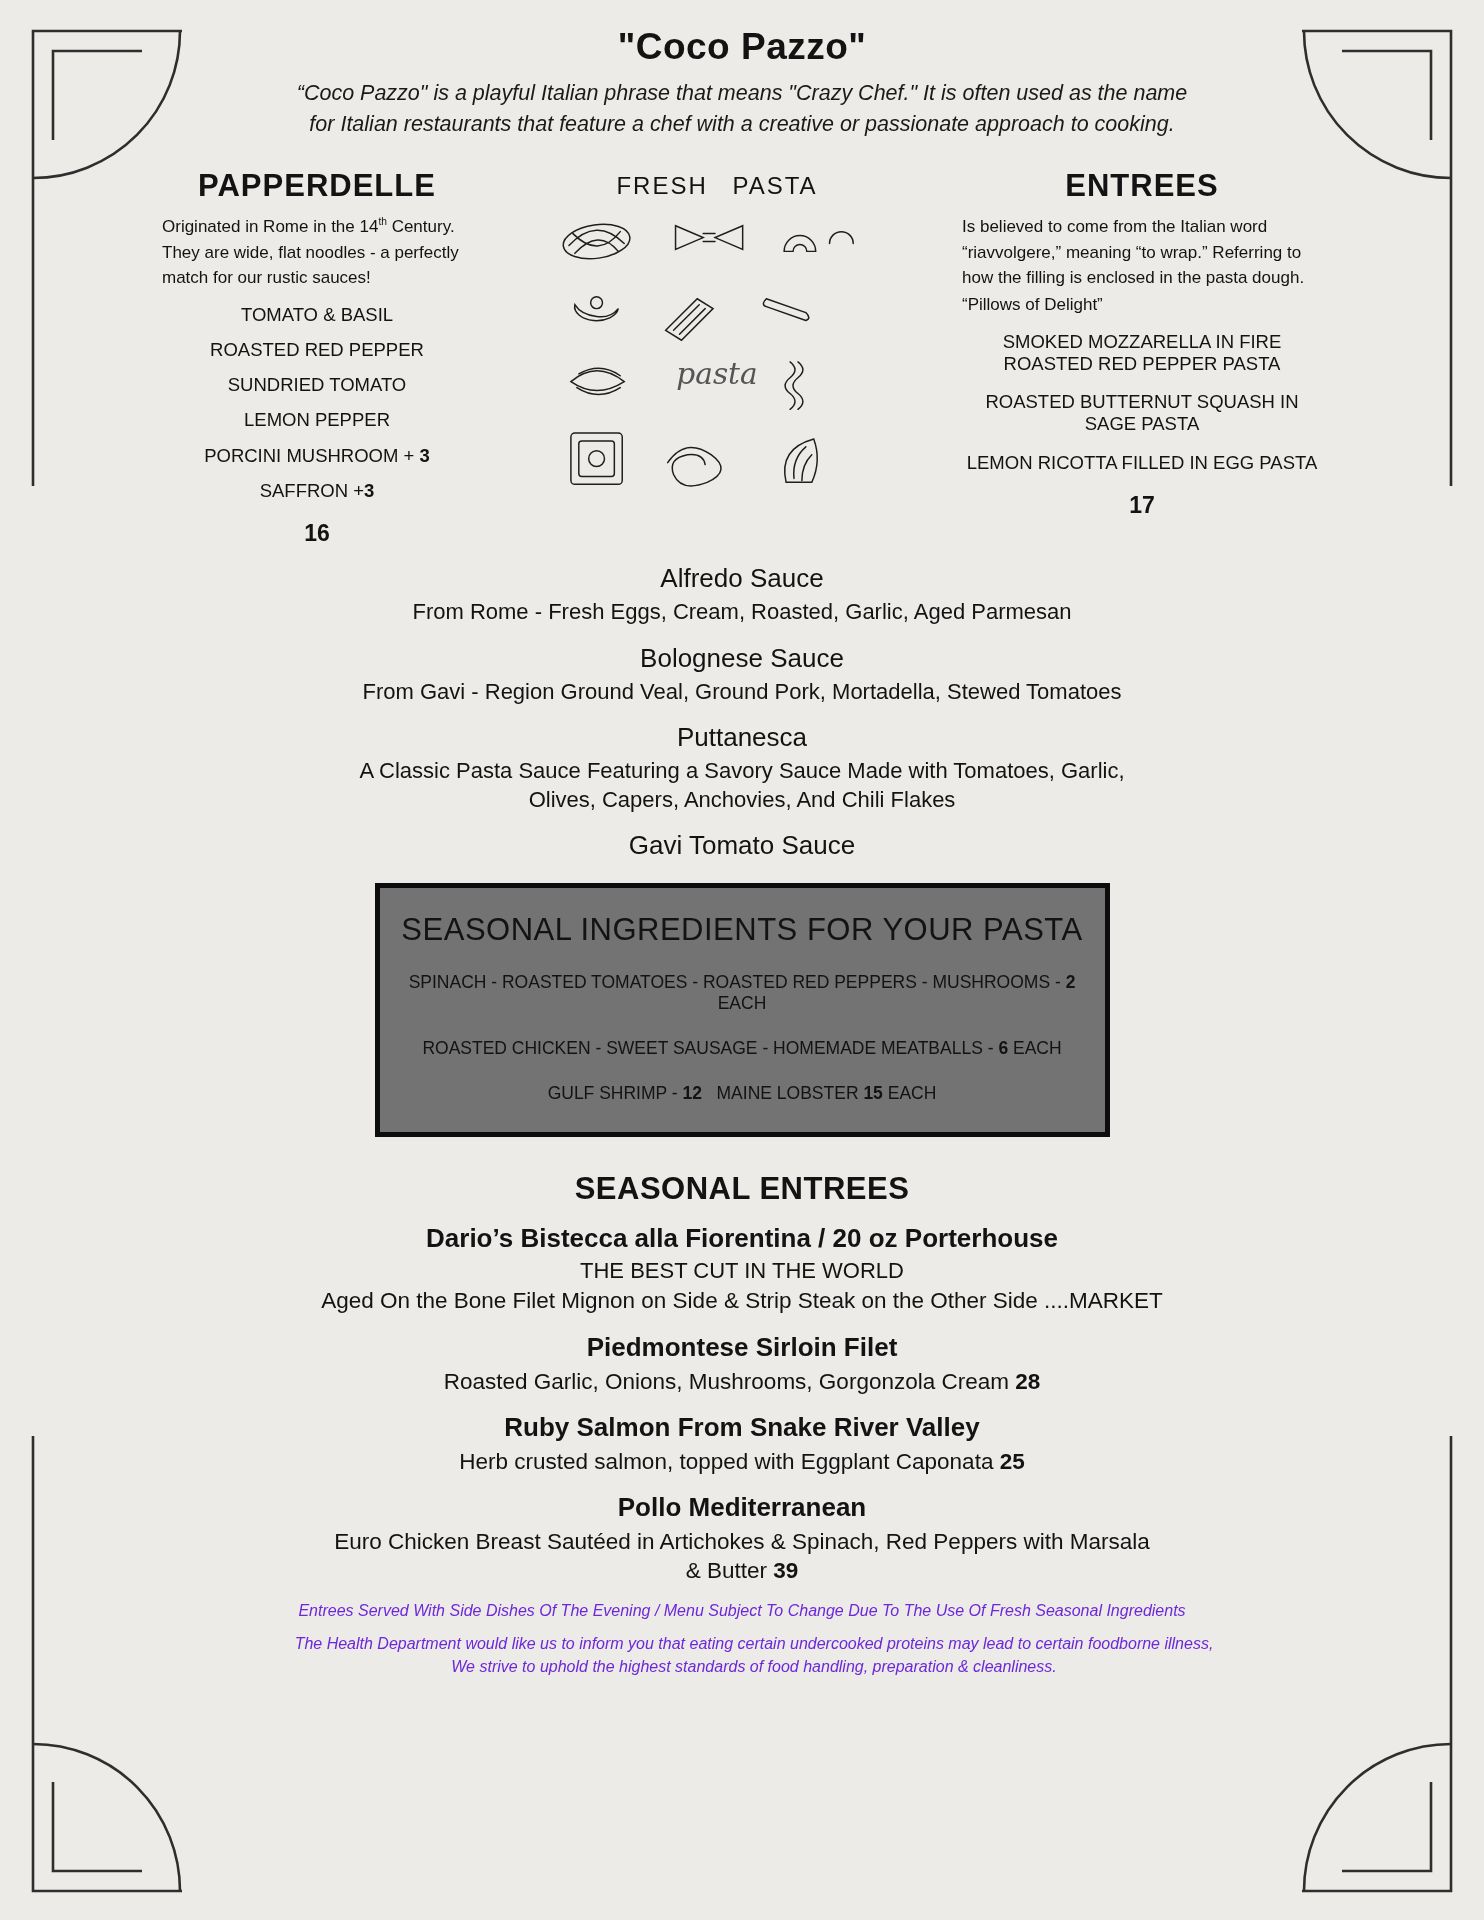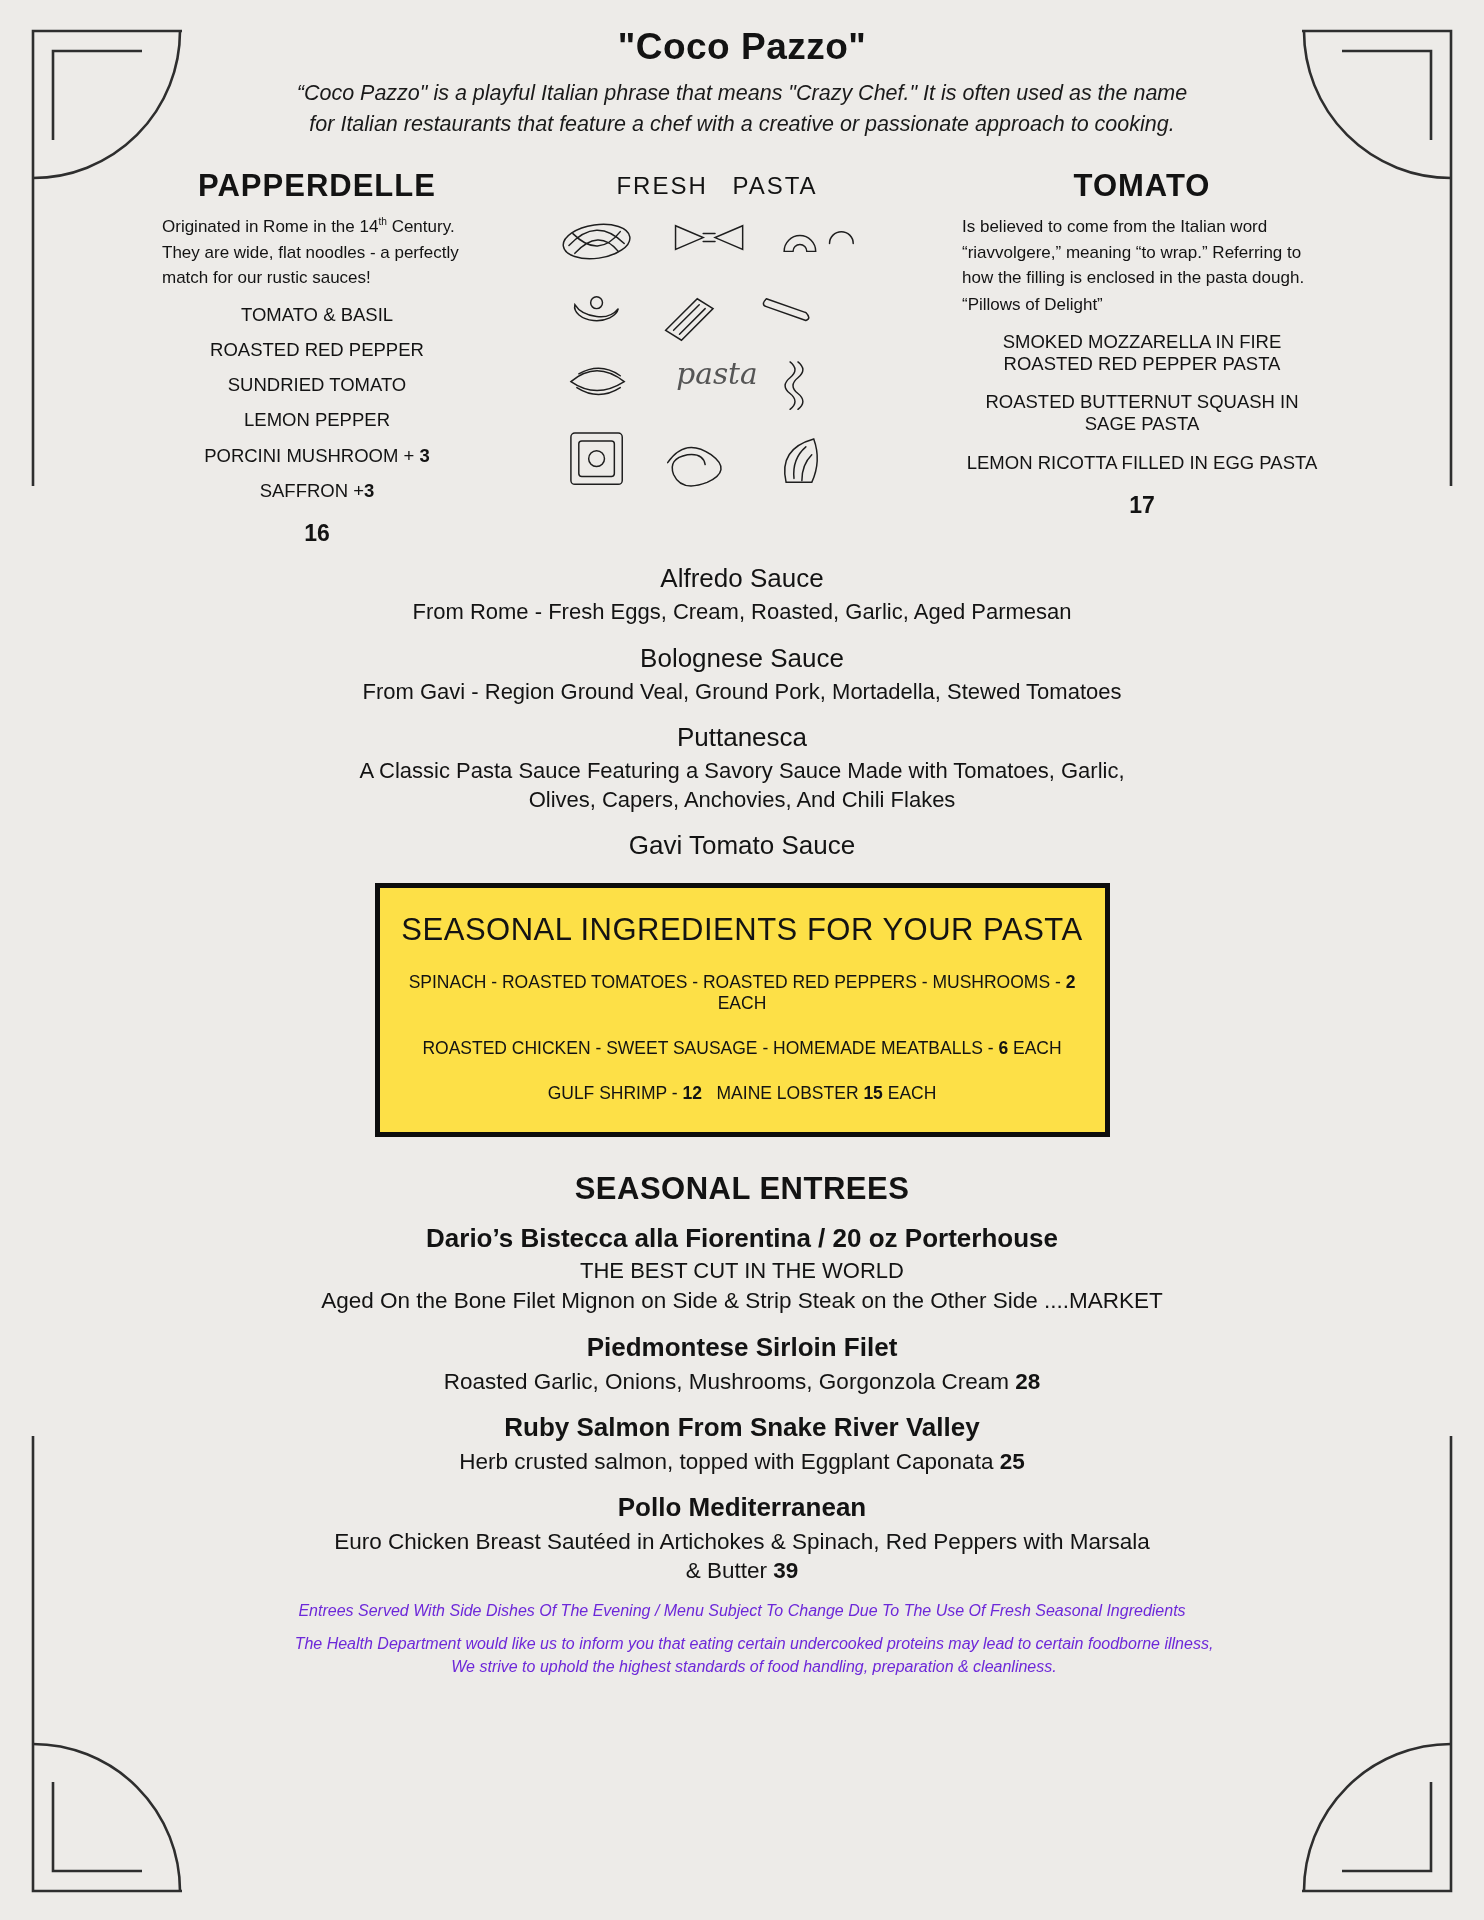--- a/index.html
+++ b/index.html
@@ -55,21 +55,21 @@
   .sauces { text-align:center; margin-top:16px; }
   .sauces-heading { font-size:28px; font-weight:400; margin:0 0 12px 0; }
   .sauce { margin:0 auto 16px auto; max-width:900px; }
   .sauce-name { font-size:26px; font-weight:400; margin:0 0 4px 0; }
   .sauce-desc { font-size:22px; line-height:1.3; margin:0; }
 
   
   .seasonal-box {
     width:735px; margin:22px auto 0 auto;
     border:5px solid #0d0d0d;
-    background:#fde047;
+    background:#737373;
     text-align:center;
     padding:24px 8px 28px 8px;
     box-sizing:border-box;
   }
   .box-heading { font-size:31px; font-weight:400; letter-spacing:0.5px; margin:0 0 18px 0; }
   .box-line { font-size:17.5px; margin:24px 0 0 0; white-space:pre-wrap; }
 
   
   .entrees { text-align:center; margin-top:34px; }
   .entrees-heading { font-size:31px; font-weight:800; letter-spacing:0.5px; margin:0 0 16px 0; }
@@ -166,21 +166,21 @@
           <rect x="22" y="232" width="52" height="52" rx="4"></rect>
           <rect x="30" y="240" width="36" height="36" rx="3"></rect>
           <circle cx="48" cy="258" r="8"></circle>
           <path d="M120 262 q18 -26 44 -8 q22 16 -4 28 q-26 10 -34 -8 q-6 -16 14 -20 q16 -2 18 10"></path>
           <path d="M240 282 q-8 -34 28 -44 q8 22 -2 44 Z M248 278 q-2 -20 12 -32 M256 280 q0 -16 10 -26"></path>
         </g>
       </svg>
     </div>
 
     <div class="col col-right">
-      <h2>TOMATO</h2>
+      <h2>ENTREES</h2>
       <p class="col-desc">Is believed to come from the Italian word “riavvolgere,” meaning “to wrap.” Referring to how the filling is enclosed in the pasta dough.</p>
       <p class="tagline">“Pillows of Delight”</p>
       <ul class="flavor-list">
         <li>SMOKED MOZZARELLA IN FIRE ROASTED RED PEPPER PASTA</li>
         <li>ROASTED BUTTERNUT SQUASH IN SAGE PASTA</li>
         <li>LEMON RICOTTA FILLED IN EGG PASTA</li>
       </ul>
       <div class="col-price">17</div>
     </div>
 

